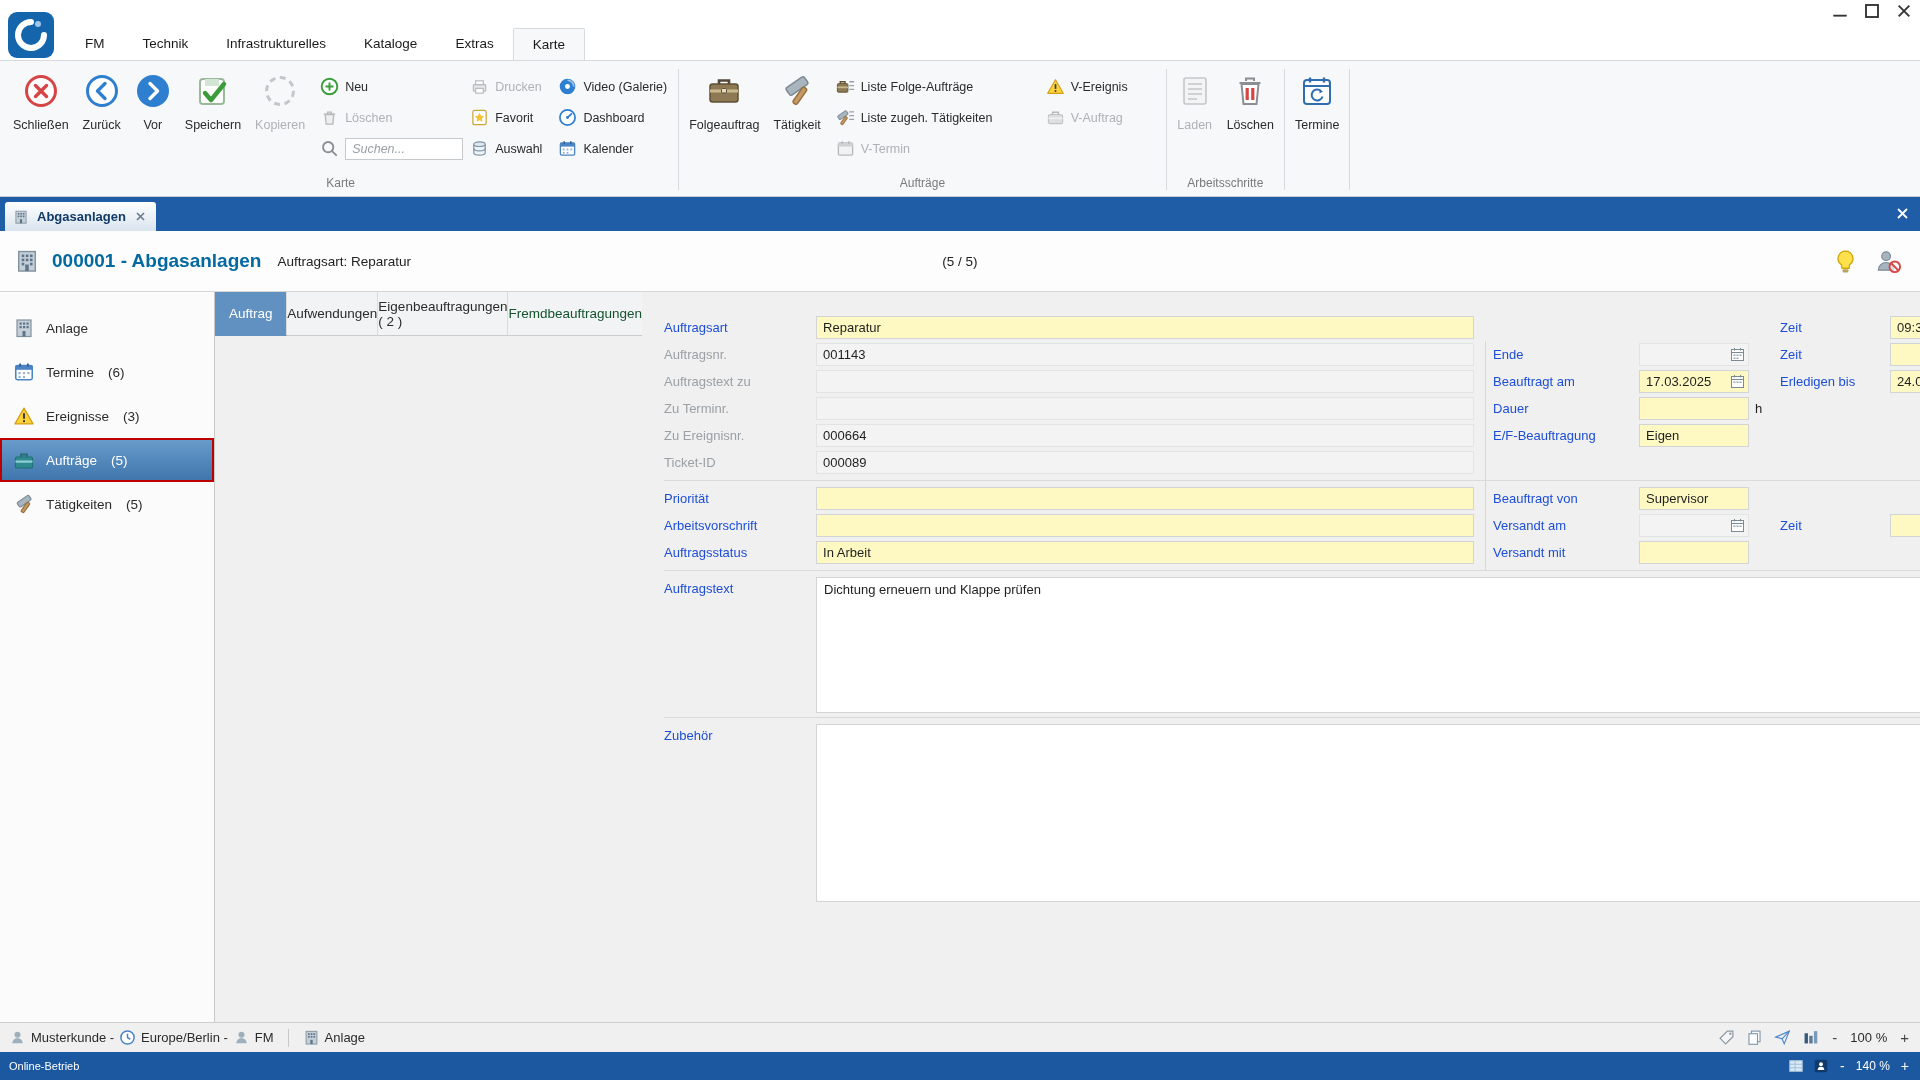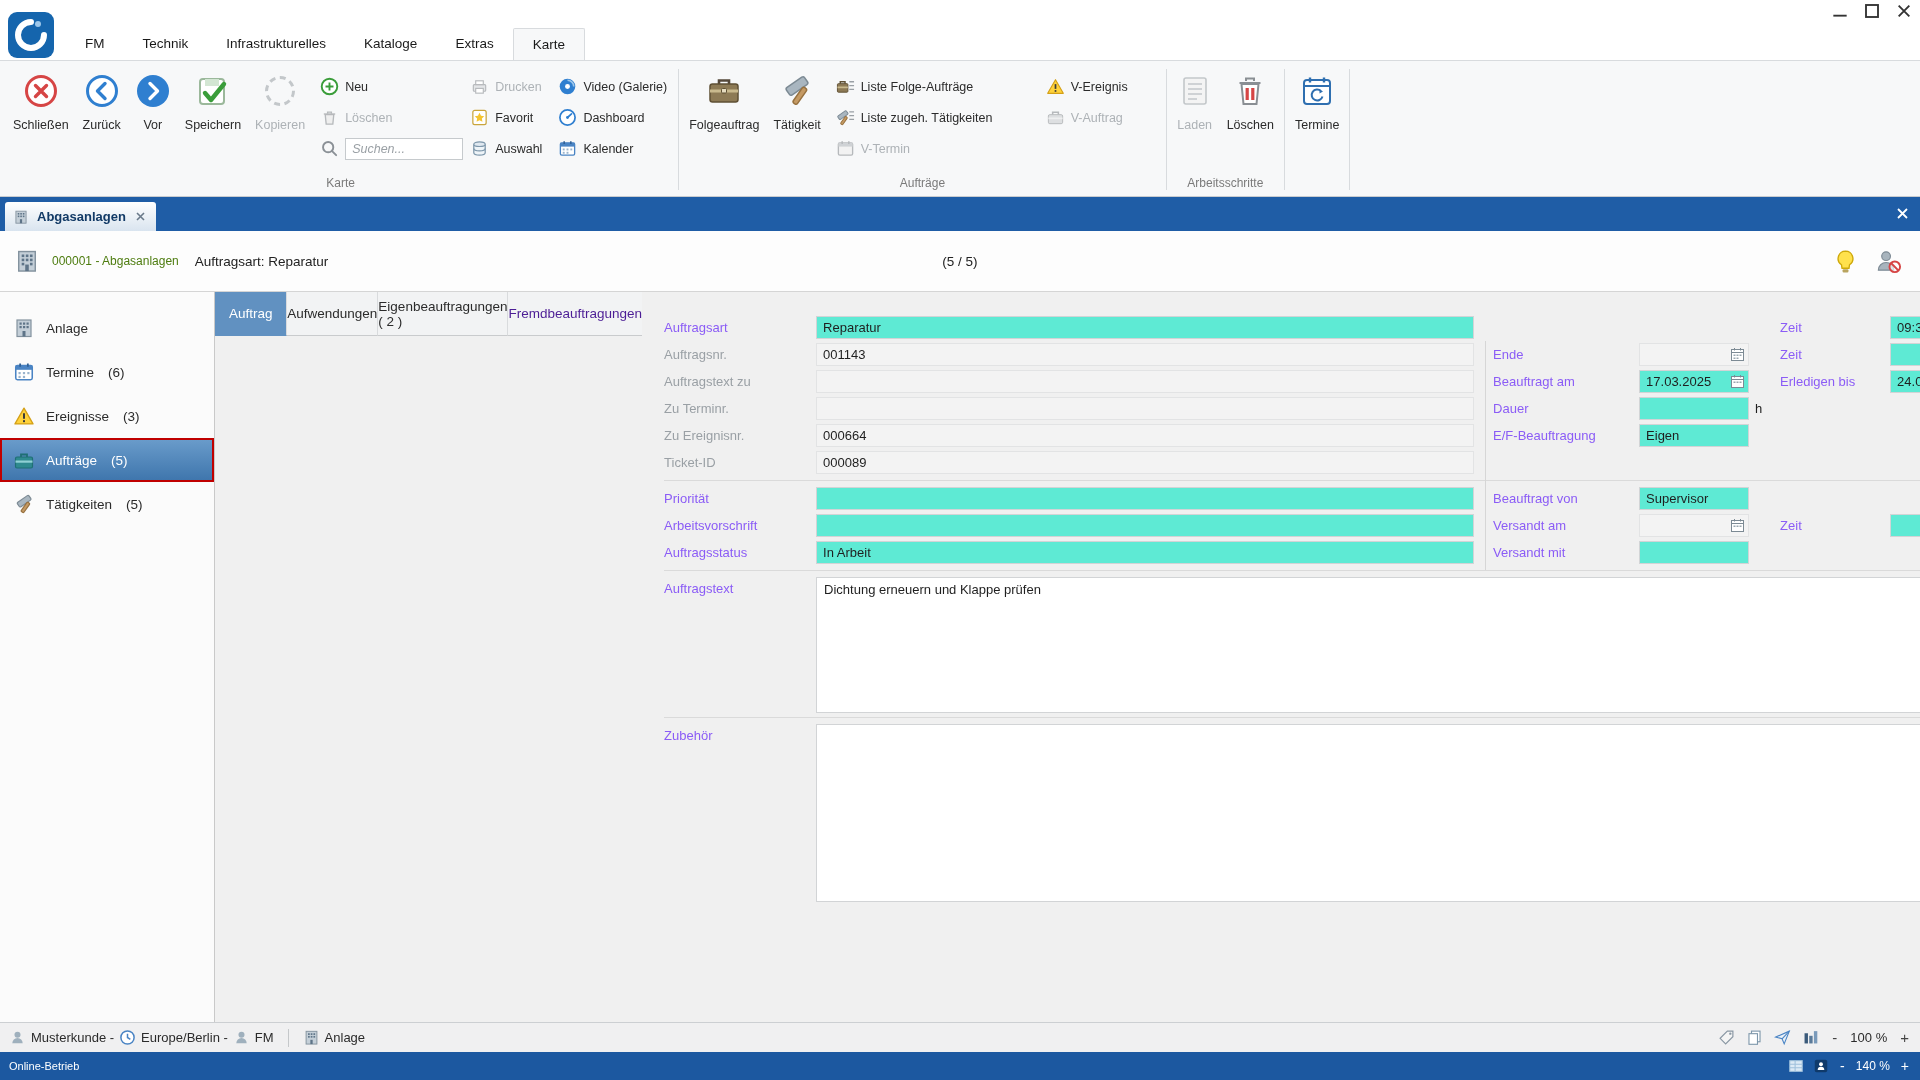--- a/index.html
+++ b/index.html
@@ -36,48 +36,48 @@
   
   .doctabbar { height:34px; background:#1f5da6; display:flex; align-items:flex-end; position:relative; flex:none; }
   .doctab { height:29px; margin-left:5px; background:linear-gradient(#ffffff,#d9e4ef); border-radius:3px 3px 0 0; display:flex; align-items:center; gap:8px; padding:0 9px 0 8px; }
   .doctab-label { font-weight:bold; font-size:13px; color:#123a66; }
   .tab-close { width:13px; height:13px; }
   .closeall { position:absolute; right:10px; top:9px; width:15px; height:15px; }
 
   
   .recordheader { height:61px; background:#fdfdfd; border-bottom:1px solid #d5d5d5; position:relative; display:flex; align-items:center; padding:0 14px; flex:none; }
   .rh-icon svg { width:26px; height:26px; }
-  .rh-title { font-weight:normal; font-size:12px; color:#4d7c0f; margin-left:12px; }
+  .rh-title { font-weight:bold; font-size:19px; color:#0369a1; margin-left:12px; }
   .rh-sub { font-size:13.5px; color:#222; margin-left:16px; }
   .rh-counter { position:absolute; left:0; right:0; text-align:center; font-size:13.5px; color:#222; }
   .rh-right { position:absolute; right:18px; top:0; height:100%; display:flex; align-items:center; gap:16px; z-index:2; }
   .rh-right svg { width:27px; height:27px; }
 
   
   .body { flex:1; display:flex; min-height:0; }
   .sidebar { width:215px; background:#fbfbfb; border-right:1px solid #c9c9c9; padding-top:14px; flex:none; }
   .side-item { height:44px; display:flex; align-items:center; gap:11px; padding:0 13px; font-size:13.5px; color:#2b2b2b; }
   .side-item svg { width:22px; height:22px; flex:none; }
   .side-item.selected { background:linear-gradient(#699bca,#3f76ad); color:#fff; border:2px solid #c00000; padding:0 11px; }
   .side-count { margin-left:3px; }
 
   .main { flex:1; display:flex; flex-direction:row; min-width:0; background:#f0f0f0; }
   .content-tabs { height:44px; display:flex; flex:none; }
   .ctab { flex:1; display:flex; align-items:center; justify-content:center; font-size:13.5px; color:#2b2b2b; background:#f2f3f4; border-right:1px solid #d9dbdd; border-bottom:1px solid #c9cbcd; }
   .ctab:last-child { border-right:none; }
   .ctab.active { background:#6191c1; color:#fff; border-bottom:1px solid #6191c1; }
-  .ctab.disabled { color:#4c1d95; }
+  .ctab.disabled { color:#14532d; }
 
   
   .form { flex:1; background:#f0f0f0; padding-top:22px; position:relative; min-height:0; }
   .vdivider { position:absolute; left:843px; top:49px; height:229px; width:1px; background:#d6d6d6; }
   .frow { height:27px; display:flex; align-items:center; padding-left:22px; }
-  .flabel { width:152px; font-size:13px; color:#8b5cf6; flex:none; }
+  .flabel { width:152px; font-size:13px; color:#1d4ed8; flex:none; }
   .flabel.dis { color:#9aa0a5; }
-  .ffield { height:23px; border:1px solid #d2d4d6; background:#5eead4; display:flex; align-items:center; padding:0 6px; font-size:13px; color:#1f1f1f; position:relative; overflow:hidden; }
+  .ffield { height:23px; border:1px solid #d2d4d6; background:#fef9c3; display:flex; align-items:center; padding:0 6px; font-size:13px; color:#1f1f1f; position:relative; overflow:hidden; }
   .ffield.ro { background:#f3f3f3; border-color:#e2e3e4; }
   .f-main { width:658px; flex:none; }
   .midzone { width:284px; margin-left:11px; padding-left:8px; display:flex; align-items:center; flex:none; }
   .flabel.mid { width:146px; }
   .f-mid { width:110px; flex:none; }
   .suffix { margin-left:6px; font-size:13px; color:#1f1f1f; }
   .rightzone { padding-left:11px; display:flex; align-items:center; flex:none; }
   .flabel.right { width:110px; }
   .f-right { width:110px; flex:none; }
   .cal-ic { position:absolute; right:3px; top:3px; width:15px; height:15px; }

